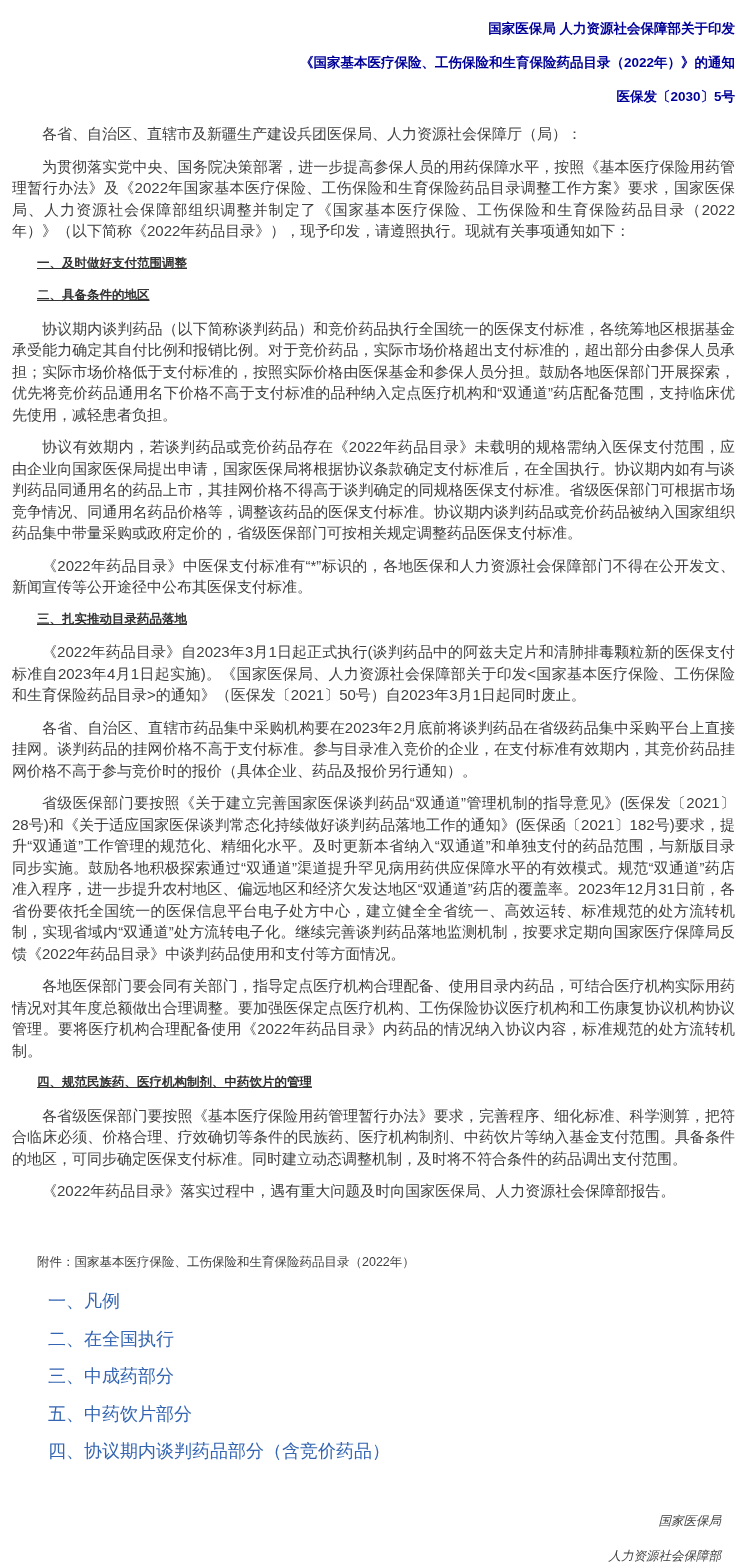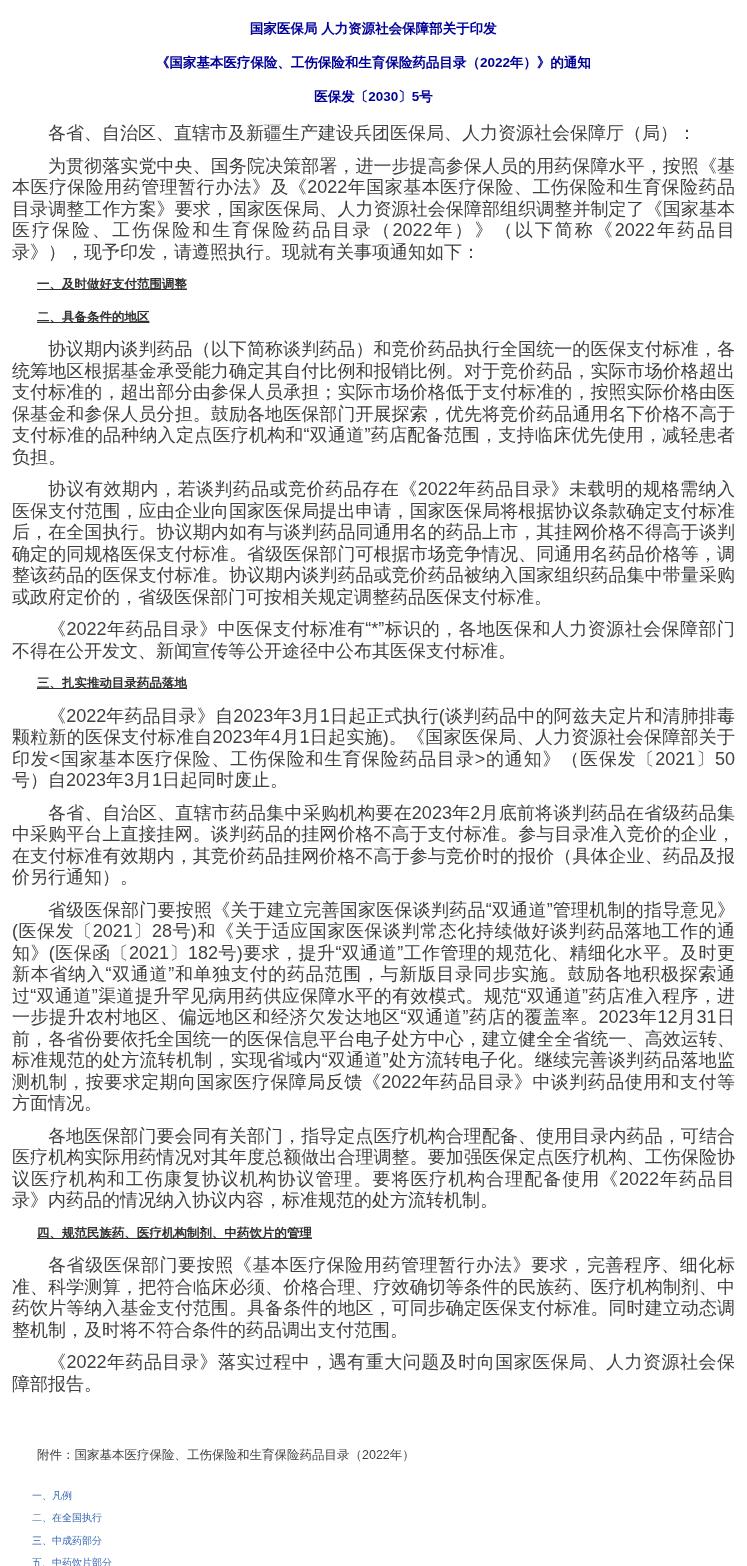--- a/index.html
+++ b/index.html
@@ -5,30 +5,30 @@
   html, body { margin: 0; padding: 0; background: #ffffff; }
   body { font-family: "Liberation Sans", "DejaVu Sans", sans-serif; }
   .page {
     width: 747px;
     min-height: 1566px;
     box-sizing: border-box;
     padding: 21px 12px 20px 12px;
     background: #ffffff;
   }
   .title-line {
-    text-align: center;
+    text-align: right;
     font-weight: bold;
     color: #000099;
     font-size: 13.5px;
     line-height: 15px;
     margin: 0 0 19px 0;
   }
   .salutation, .para {
     color: #404040;
-    font-size: 18px;
+    font-size: 15px;
     line-height: 21.5px;
     margin: 11px 0;
     text-indent: 2em;
     text-align: justify;
   }
   .salutation { text-indent: 2em; }
   .heading {
     color: #333333;
     font-weight: bold;
     font-size: 12.5px;
@@ -40,37 +40,38 @@
   .attachment-label {
     color: #404040;
     font-size: 12.5px;
     line-height: 21.5px;
     margin: 50px 0 18px 0;
     text-indent: 2em;
   }
   .attachment-link {
     display: block;
     color: #3465B2;
-    font-size: 10px;
+    font-size: 18px;
     line-height: 21.5px;
-    margin: 1px 0;
+    margin: 16px 0;
     text-indent: 2em;
     text-decoration: none;
     cursor: pointer;
   }
   .signature {
     margin-top: 48px;
     text-align: right;
     padding-right: 14px;
   }
   .signature-line {
     color: #404040;
     font-size: 12.5px;
     line-height: 21.5px;
-    margin: 14px 8px;
+    margin: 14px 0;
+    font-style: italic;
   }
 </style>
 </head>
 <body>
 
 <div class="page">
 
   <div class="title-line">国家医保局 人力资源社会保障部关于印发</div>
   <div class="title-line">《国家基本医疗保险、工伤保险和生育保险药品目录（2022年）》的通知</div>
   <div class="title-line">医保发〔2030〕5号</div>

